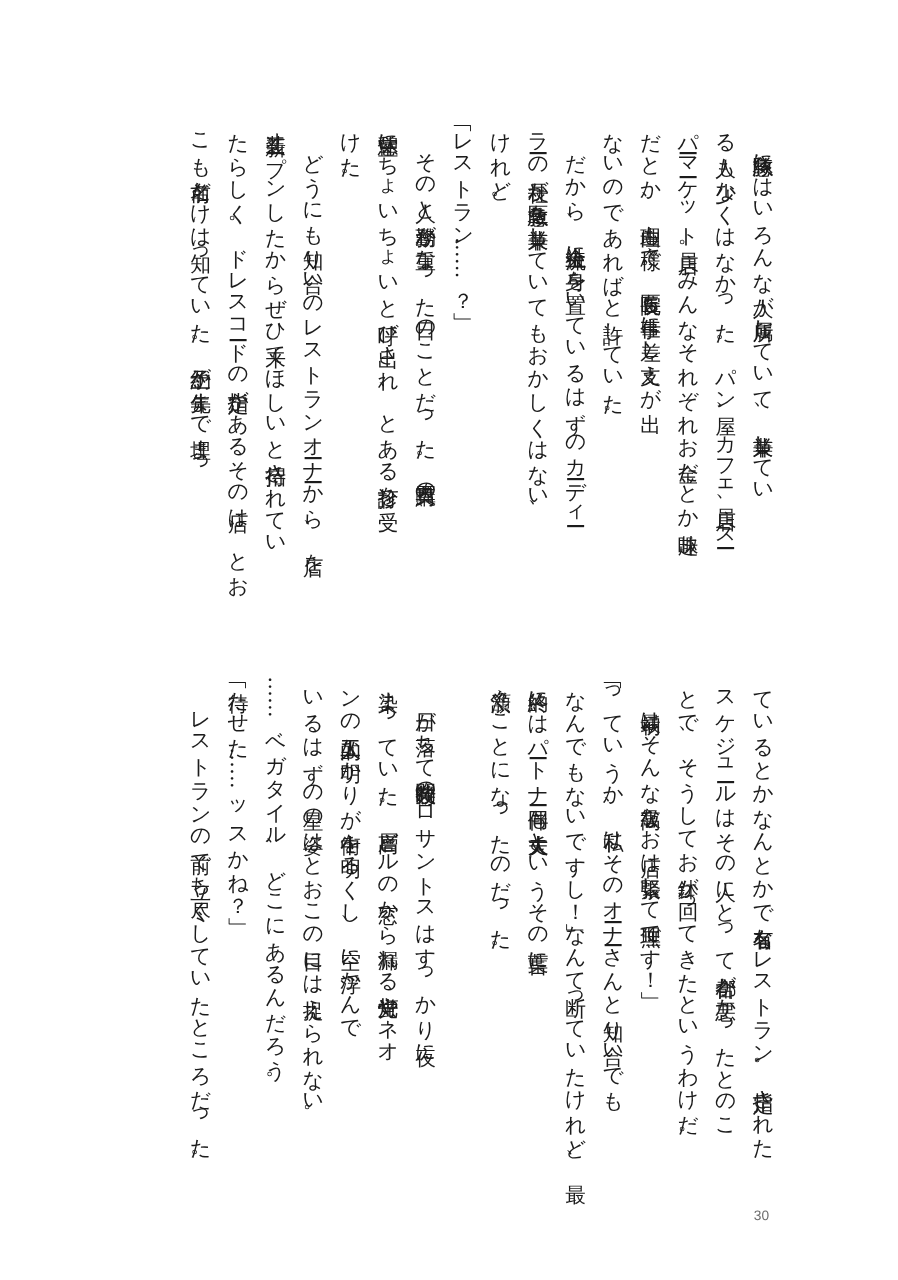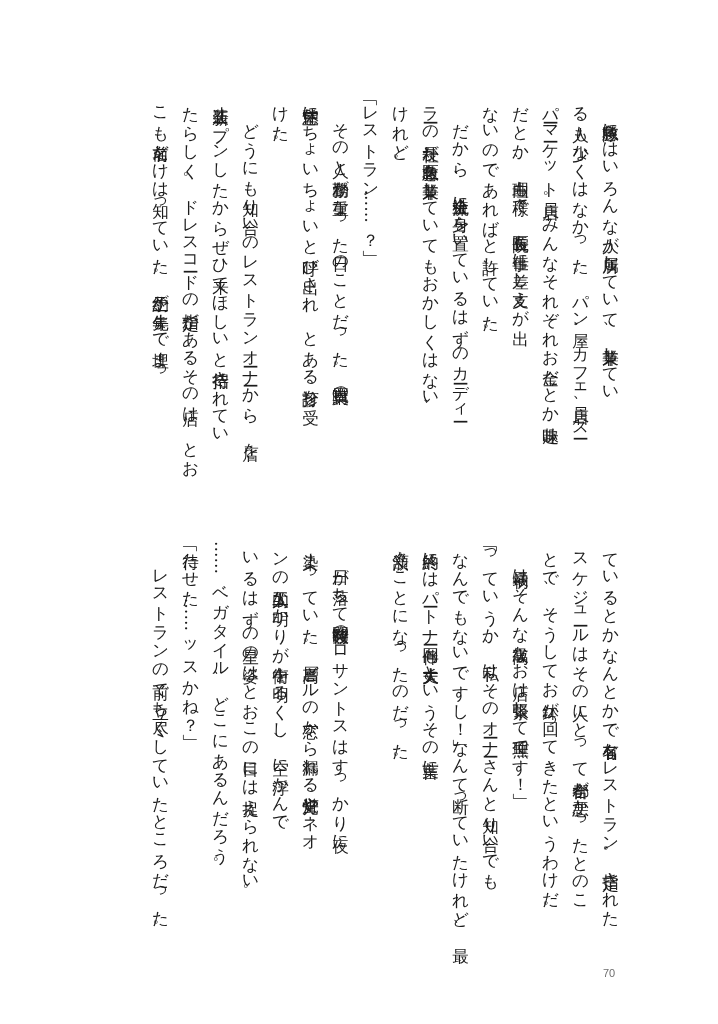--- a/index.html
+++ b/index.html
@@ -87,14 +87,14 @@
     <div class="col"></div>
     <div class="col">　日が落ちて数時間後のロサントスはすっかり夜に</div>
     <div class="col">染まっていた。高層ビルの窓から漏れる蛍光灯やネオ</div>
     <div class="col">ンの人工的な明かりが街中を明るくし、空に浮かんで</div>
     <div class="col">いるはずの星の姿はとおこの目には捉えられない。</div>
     <div class="col">……ベガタイル、どこにあるんだろう。</div>
     <div class="col">「待たせた……ッスかね？」</div>
     <div class="col">　レストランの前で立ち尽くしていたところだった。</div>
   </div>
 
-  <div class="page-number">70</div>
+  <div class="page-number">30</div>
 </div>
 
 </body></html>

